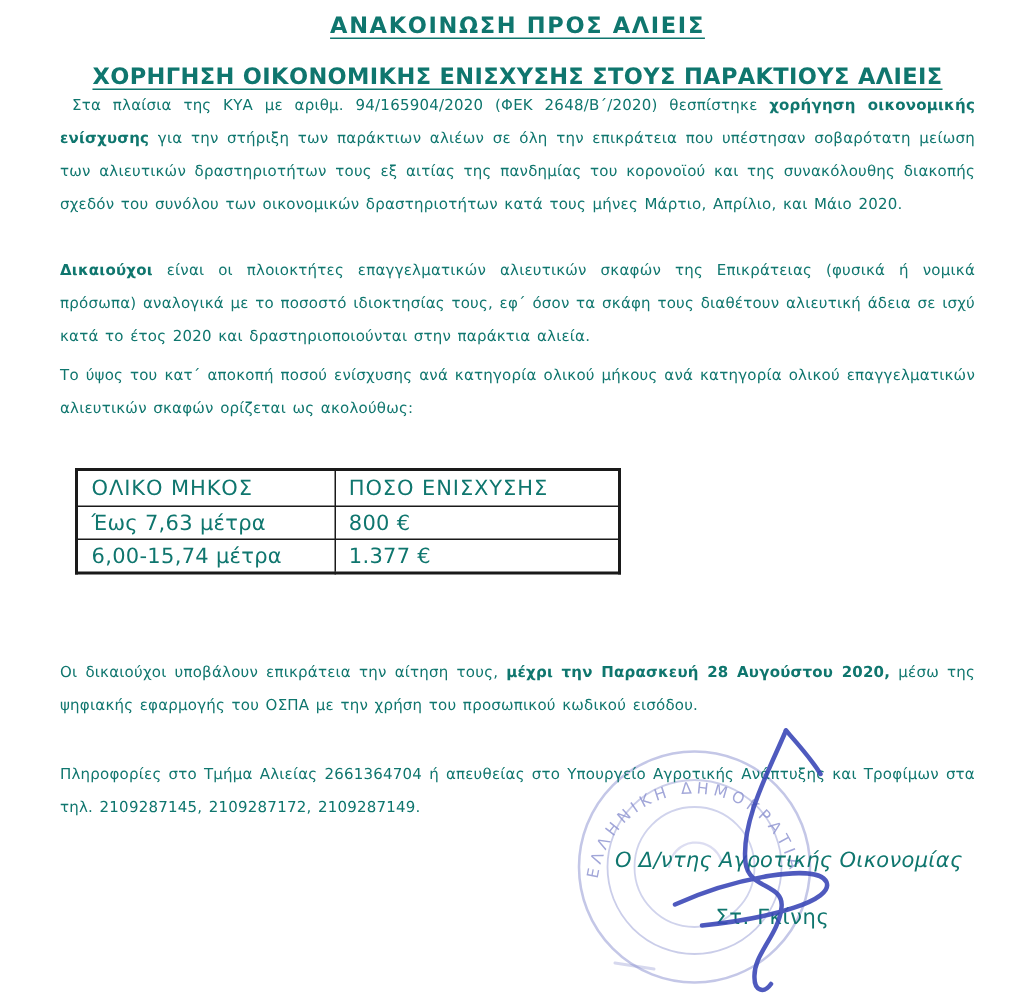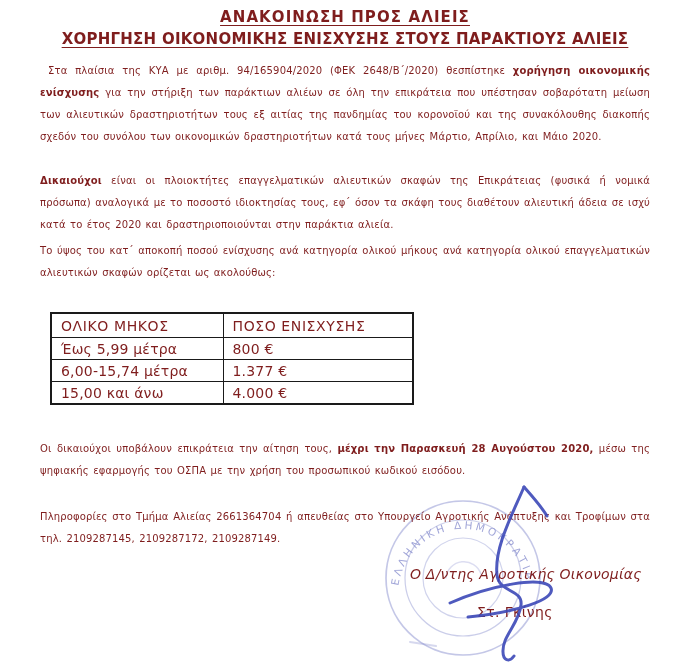--- a/index.html
+++ b/index.html
@@ -1,33 +1,33 @@
 <!DOCTYPE html>
 <html><head>
 <meta charset="utf-8">
 <style>
   html,body{margin:0;padding:0;background:#ffffff;}
   .doc{
     position:relative;
     width:690px;height:670px;
     background:#ffffff;
     font-family:"DejaVu Sans", sans-serif;
-    color:#7f1d1d;
+    color:#0f766e;
     overflow:hidden;
   }
   .title-wrap{position:absolute;top:7px;left:0;width:690px;text-align:center;z-index:1;}
   .title-line{
     display:inline-block;
     font-size:15px;font-weight:600;letter-spacing:1.1px;
     text-decoration:underline;
     text-underline-offset:3px;
     text-decoration-thickness:1.4px;
     white-space:nowrap;
   }
-  .title-line.second{letter-spacing:0.25px;margin-top:4px;}
+  .title-line.second{letter-spacing:0.25px;margin-top:16px;}
   .para{
     position:absolute;left:40px;width:610px;
     font-size:10px;line-height:22px;
     text-align:justify;
     letter-spacing:0.15px;word-spacing:1px;
     z-index:1;margin:0;
   }
   .para .b{font-weight:700;}
   #p-intro{top:60px;text-indent:8px;}
   #p-beneficiaries{top:170px;}
@@ -75,30 +75,26 @@
         <col>
       </colgroup>
     <thead>
       <tr>
         <th>ΟΛΙΚΟ ΜΗΚΟΣ</th>
         <th>ΠΟΣΟ ΕΝΙΣΧΥΣΗΣ</th>
       </tr>
     </thead>
     <tbody>
       <tr>
-        <td>Έως 5,99 μέτρα</td>
+        <td>Έως 7,63 μέτρα</td>
         <td>800 €</td>
       </tr>
       <tr>
         <td>6,00-15,74 μέτρα</td>
         <td>1.377 €</td>
-      </tr>
-      <tr>
-        <td>15,00 και άνω</td>
-        <td>4.000 €</td>
       </tr>
     </tbody>
   </table>
 
   <p class="para" id="p-application"><span>Οι δικαιούχοι υποβάλουν επικράτεια την αίτηση τους, </span><span class="b">μέχρι την Παρασκευή 28 Αυγούστου 2020,</span><span> μέσω της ψηφιακής εφαρμογής του ΟΣΠΑ με την χρήση του προσωπικού κωδικού εισόδου.</span></p>
 
   <p class="para" id="p-info">Πληροφορίες στο Τμήμα Αλιείας 2661364704 ή απευθείας στο Υπουργείο Αγροτικής Ανάπτυξης και Τροφίμων στα τηλ. 2109287145, 2109287172, 2109287149.</p>
 
   <svg class="stamp-svg" width="160" height="172" viewBox="0 0 160 172">
     <defs>

